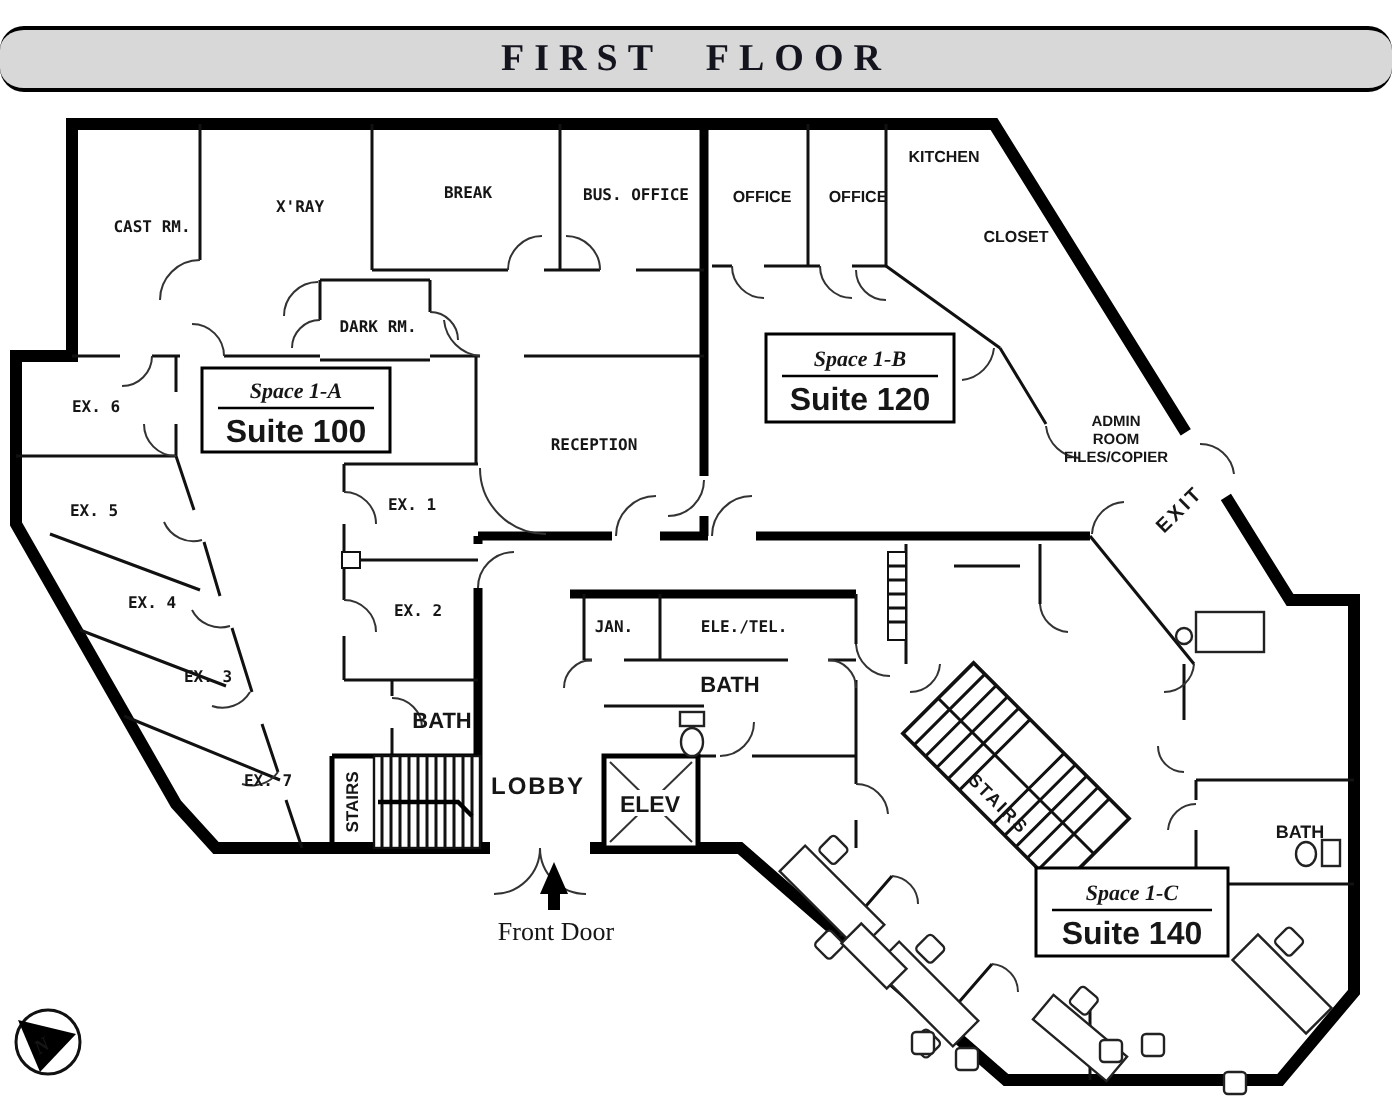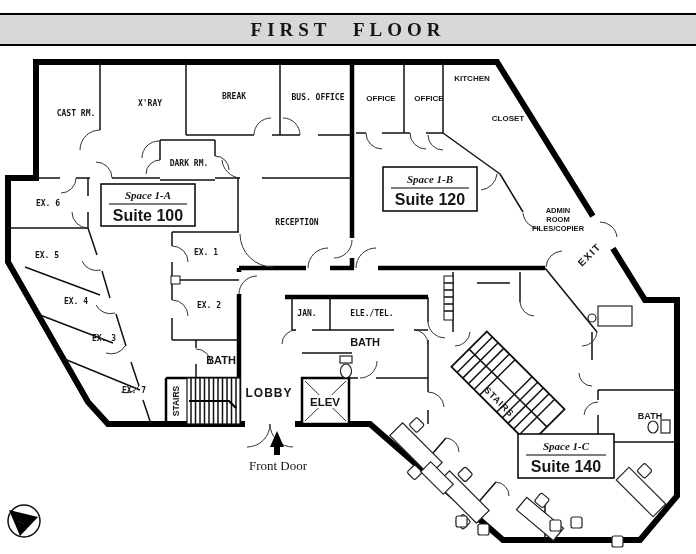--- a/index.html
+++ b/index.html
@@ -2,21 +2,21 @@
 <html><head>
 <meta charset="utf-8">
 <style>
   html,body{margin:0;padding:0;background:#fff;}
   body{width:696px;height:554px;position:relative;overflow:hidden;
        font-family:"Liberation Sans",sans-serif;}
   #titlebar{position:absolute;left:0;top:13px;width:100%;height:29px;
     background:#d8d8d8;border-top:2px solid #000;border-bottom:2px solid #000;
     display:flex;align-items:center;justify-content:center;
     font-family:"Liberation Serif","DejaVu Serif",serif;font-weight:bold;
-    font-size:19px;color:#14141e;letter-spacing:5px;word-spacing:12px;}
+    font-size:19px;color:#14141e;letter-spacing:5px;word-spacing:12px;border-radius:12px;}
   #plan{position:absolute;left:0;top:0;width:696px;height:554px;}
   svg text{fill:#161616;}
   .mono{font-family:"DejaVu Sans Mono","Liberation Mono",monospace;font-weight:bold;}
   .sans{font-family:"Liberation Sans",sans-serif;font-weight:bold;}
   .serifit{font-family:"Liberation Serif","DejaVu Serif",serif;font-style:italic;font-weight:bold;}
   .big{font-family:"Liberation Sans",sans-serif;font-weight:bold;}
   .thinw{stroke:#111;stroke-width:1.5;fill:none;}
   .midw{stroke:#000;stroke-width:2.5;fill:none;}
   .thickw{stroke:#000;stroke-width:4.5;fill:none;}
   .outerw{stroke:#000;stroke-width:6;fill:none;stroke-linejoin:miter;}

